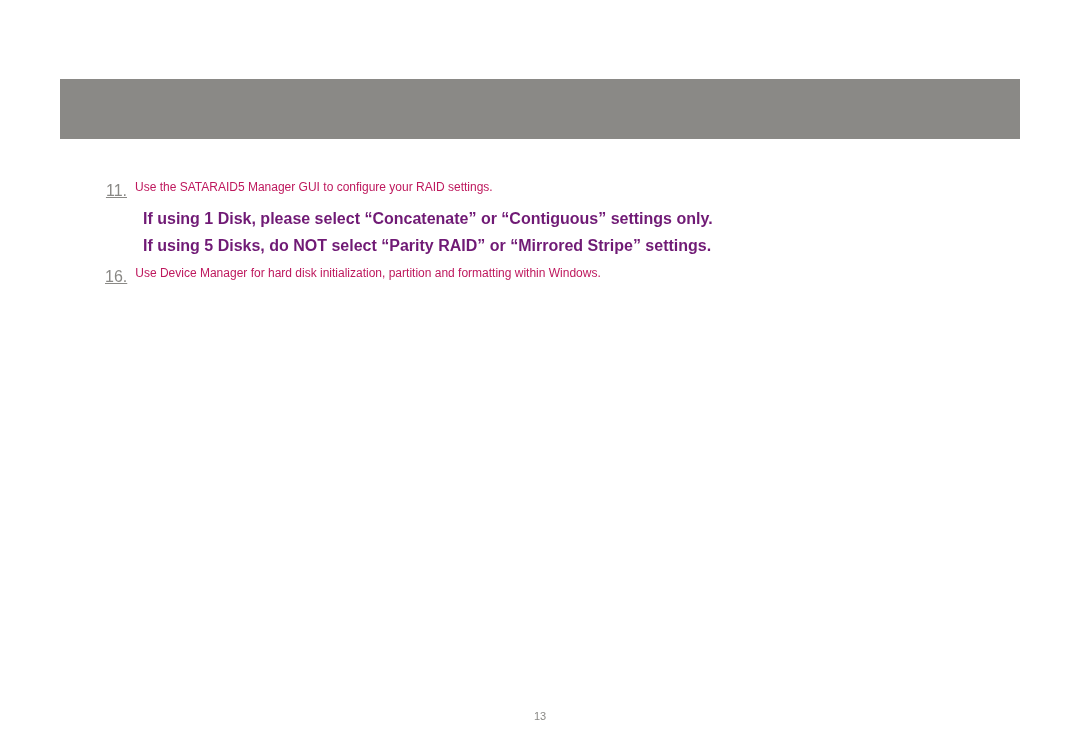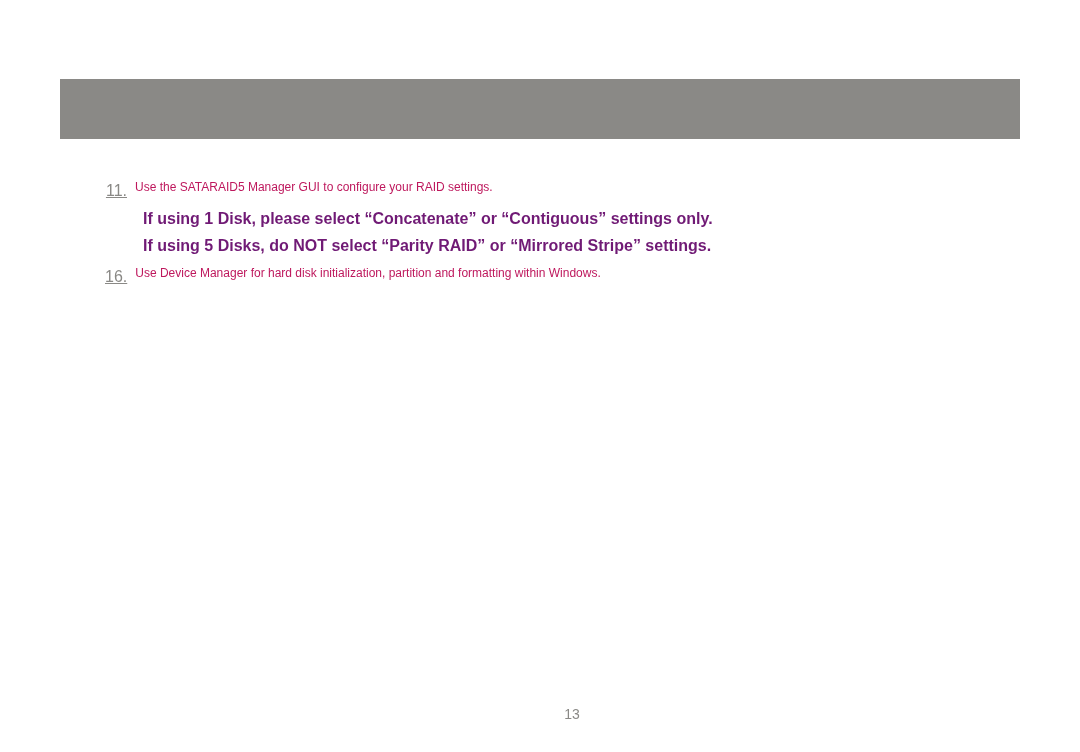--- a/index.html
+++ b/index.html
@@ -54,22 +54,21 @@
       font-weight: bold;
       margin-left: 38px;
       line-height: 1.65;
     }
     .page-number {
       position: absolute;
       bottom: 30px;
       left: 50%;
       transform: translateX(-50%);
       color: #8a8986;
-      font-size: 14px;
-      margin-left: 32px;
+      font-size: 11px;
     }
     .item-11-block {
       margin-bottom: 6px;
     }
   </style>
 </head>
 <body>
 
 <div class="page-container">
   <div class="header-bar"></div>

